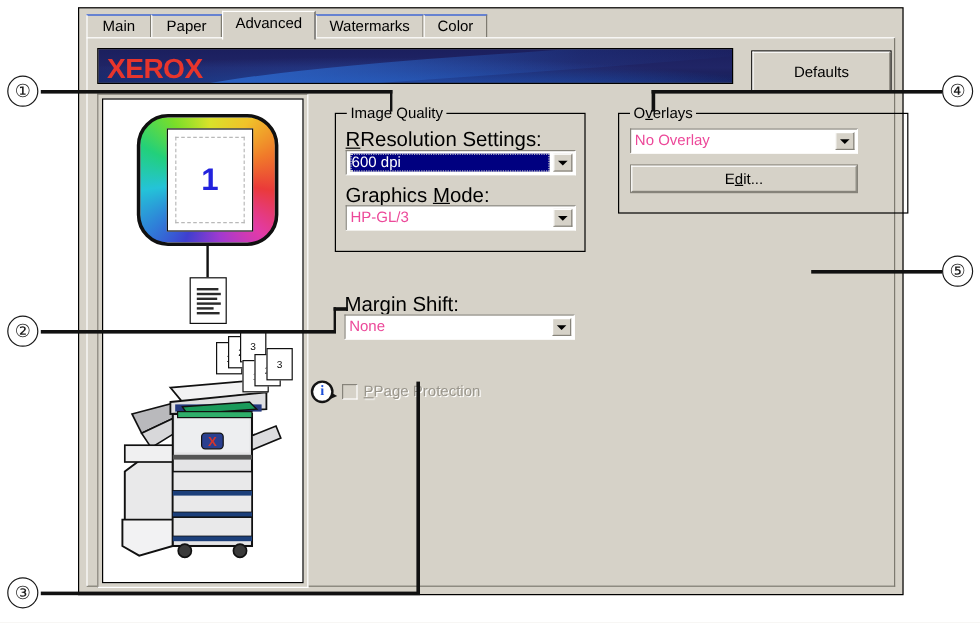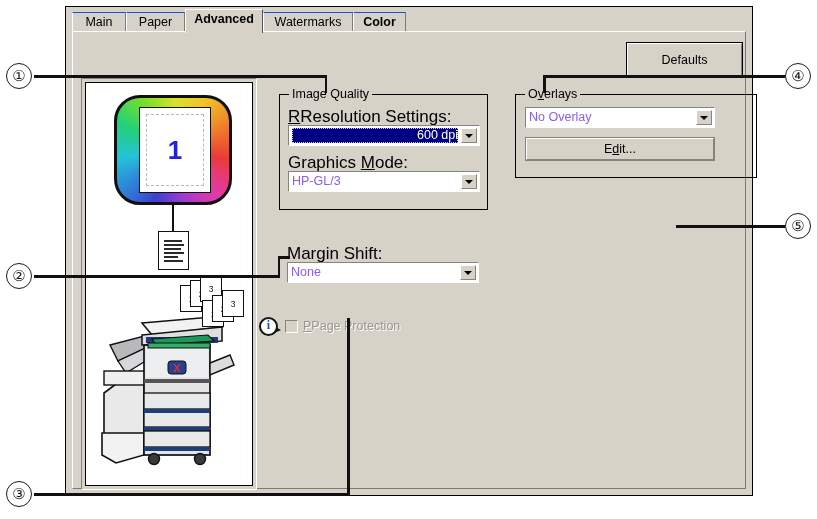--- a/index.html
+++ b/index.html
@@ -95,21 +95,21 @@
   .group > .glabel{position:absolute;top:-8px;left:9px;background:#d6d2c8;padding:0 3px;
       font-size:12.5px;color:#000;white-space:nowrap;}
 
   .fieldlabel{position:absolute;font-size:17px;color:#000;white-space:nowrap;}
 
   
   .combo{position:absolute;height:21px;background:#fff;box-sizing:border-box;
      border-top:1.5px solid #86837a;border-left:1.5px solid #86837a;
      border-right:1.5px solid #fff;border-bottom:1.5px solid #fff;}
   .combo .txt{position:absolute;left:3px;top:2px;right:21px;bottom:2px;
-     font-size:12.5px;color:#8b5cf6;line-height:15px;white-space:nowrap;overflow:hidden;}
+     font-size:12.5px;color:#ec4899;line-height:15px;white-space:nowrap;overflow:hidden;}
   .combo.sel .txt{background:#000080;color:#fff;outline:1px dotted #d0d0d0;outline-offset:-1px;
      padding-left:1px;}
   .combo .arrow{position:absolute;right:2px;top:2px;width:16px;bottom:2px;background:#d6d2c8;
      border-top:1.5px solid #fff;border-left:1.5px solid #fff;
      border-bottom:1.5px solid #86837a;border-right:1.5px solid #86837a;
      display:flex;align-items:center;justify-content:center;box-sizing:border-box;}
   .combo .arrow::after{content:"";border-left:4px solid transparent;border-right:4px solid transparent;
      border-top:4px solid #000;}
 
   
@@ -133,27 +133,31 @@
 </head>
 <body>
 
 <div id="root">
 
   <div id="dialog">
 
     <div class="tabstrip">
       <div class="tab" style="left:0px;width:54px;"><span>Main</span></div>
       <div class="tab" style="left:54px;width:59px;"><span>Paper</span></div>
-      <div class="tab active" style="left:113px;width:78px;font-weight:bold;"><span>Advanced</span></div>
+      <div class="tab active" style="left:113px;width:78px;"><span>Advanced</span></div>
       <div class="tab" style="left:191px;width:90px;"><span>Watermarks</span></div>
-      <div class="tab" style="left:281px;width:53px;font-weight:bold;"><span>Color</span></div>
+      <div class="tab" style="left:281px;width:53px;"><span>Color</span></div>
     </div>
 
     <div class="tabpage">
 
+      <div class="banner">
+        <div class="swoosh"></div>
+        <div class="xlogo">XEROX</div>
+      </div>
 
       <div class="btn" style="left:553px;top:10px;width:117px;height:35px;">
         <div class="inner">Defaults</div>
       </div>
 
       <div class="preview">
         <div class="inner">
 
           <div class="rainbow">
             <div class="sheet">
@@ -221,21 +225,21 @@
 
         </div>
       </div>
 
       <div class="group" style="left:206px;top:62px;width:209px;height:116px;">
         <div class="glabel">Image Quality</div>
 
         <div class="fieldlabel" style="left:8px;top:12px;">
           <u>R</u><span>Resolution Settings:</span>
         </div>
-        <div class="combo sel" style="left:8px;top:30px;width:192px;text-align:right;">
+        <div class="combo sel" style="left:8px;top:30px;width:192px;">
           <div class="txt">600 dpi</div>
           <div class="arrow"></div>
         </div>
 
         <div class="fieldlabel" style="left:8px;top:58px;">
           Graphics <u>M</u>ode:
         </div>
         <div class="combo" style="left:8px;top:76px;width:192px;">
           <div class="txt">HP-GL/3</div>
           <div class="arrow"></div>

